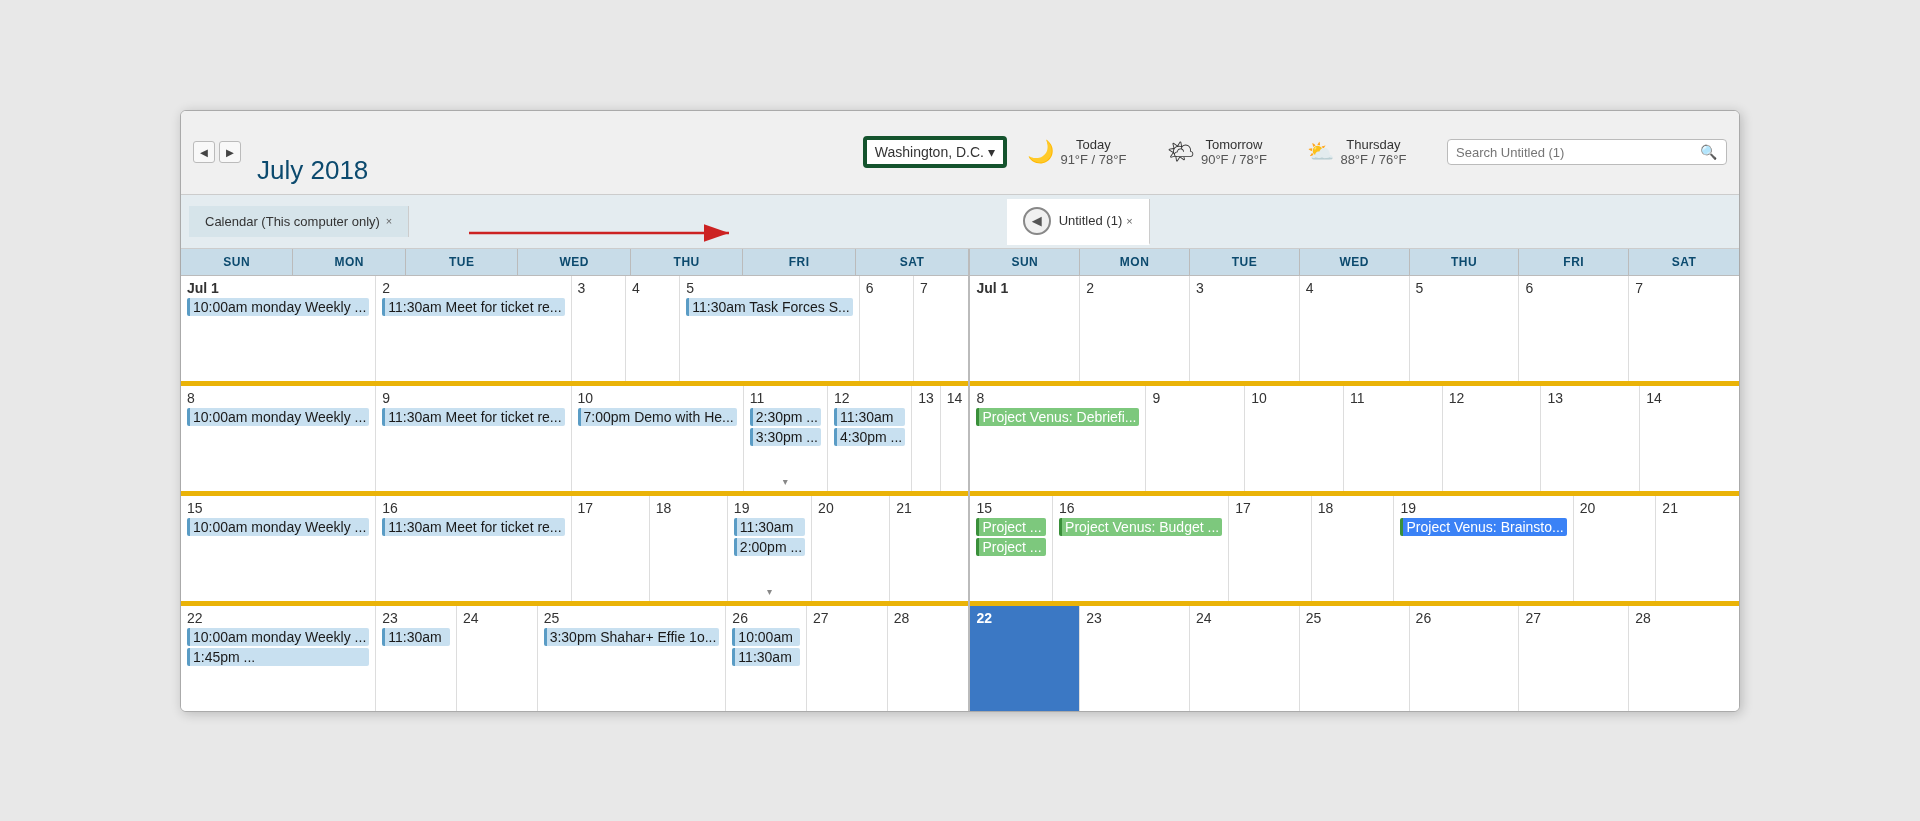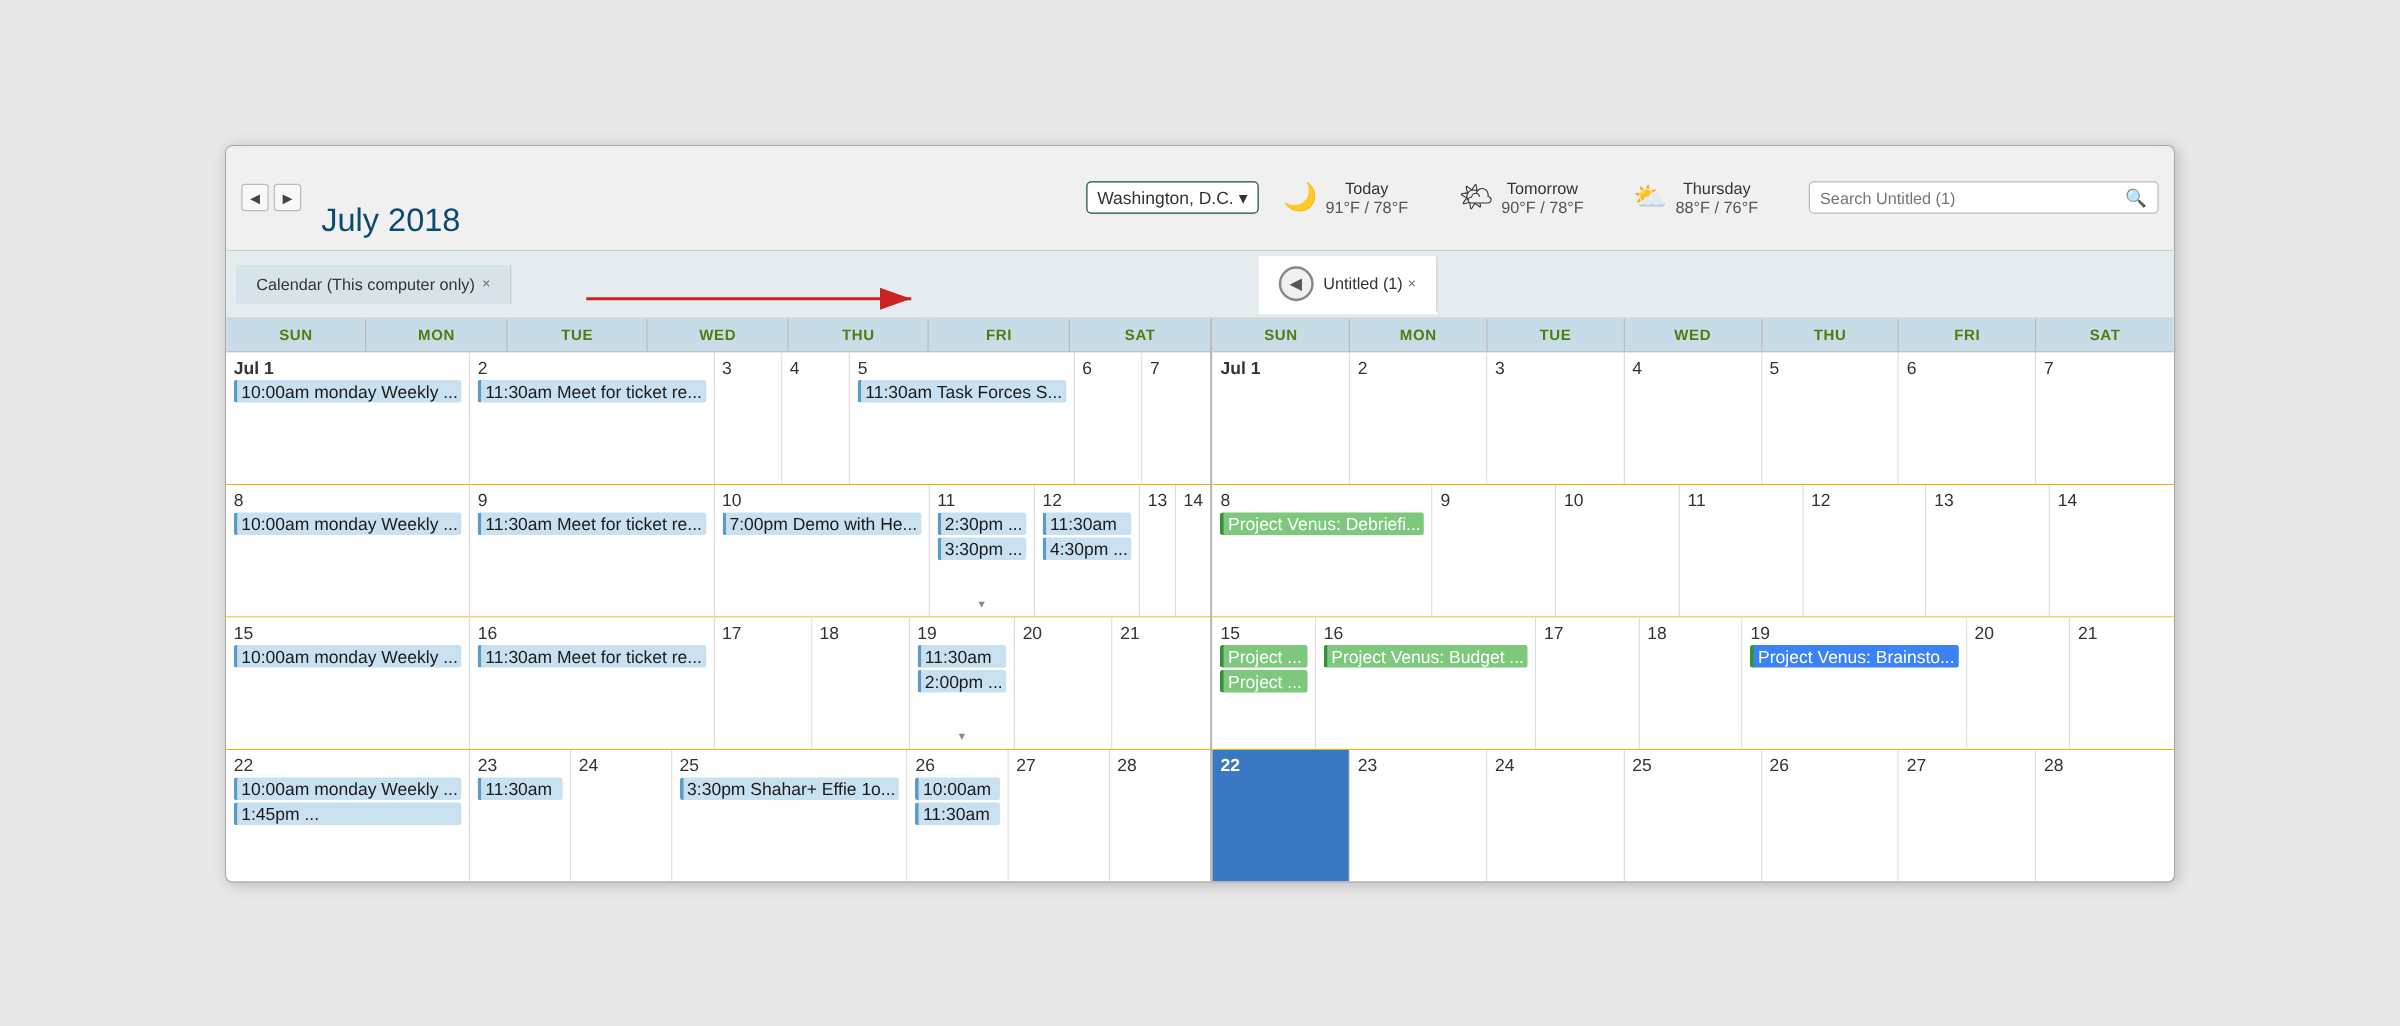--- a/index.html
+++ b/index.html
@@ -52,21 +52,21 @@
     .weather-section {
       display: flex;
       align-items: center;
       gap: 20px;
       margin-left: auto;
     }
     .location-selector {
       display: flex; align-items: center; gap: 4px;
       font-size: 14px; color: #333;
       cursor: pointer;
-      border: 1px solid #14532d;
+      border: 4px solid #14532d;
       background: #fff;
       border-radius: 4px;
       padding: 4px 8px;
       margin-left: 25px;
     }
     .weather-item {
       display: flex; align-items: center; gap: 6px;
       font-size: 13px; color: #333;
       min-width: 120px;
     }
@@ -138,31 +138,31 @@
       display: grid;
       grid-template-columns: repeat(7, 1fr);
       background: #c8dce8;
       border-bottom: 1px solid #bbb;
     }
     .day-header {
       text-align: center;
       padding: 6px 4px;
       font-size: 12px;
       font-weight: 600;
-      color: #4d7c0f;
+      color: #0c4a6e;
       letter-spacing: 0.5px;
       border-right: 1px solid #bbb;
     }
     .day-header:last-child { border-right: none; }
 
     
     .week-row {
       display: grid;
       grid-template-columns: repeat(7, 1fr);
-      border-bottom: 1px solid #eab308;
+      border-bottom: 5px solid #eab308;
       min-height: 105px;
     }
     .week-row:last-child { border-bottom: none; }
 
     .day-cell {
       border-right: 1px solid #ddd;
       padding: 4px 6px;
       vertical-align: top;
       min-height: 105px;
       position: relative;

